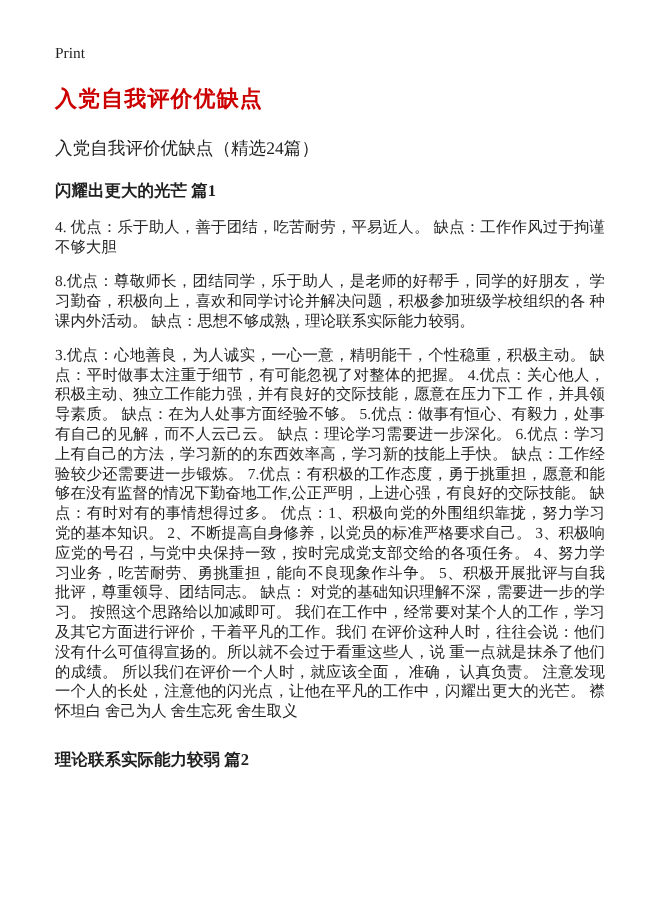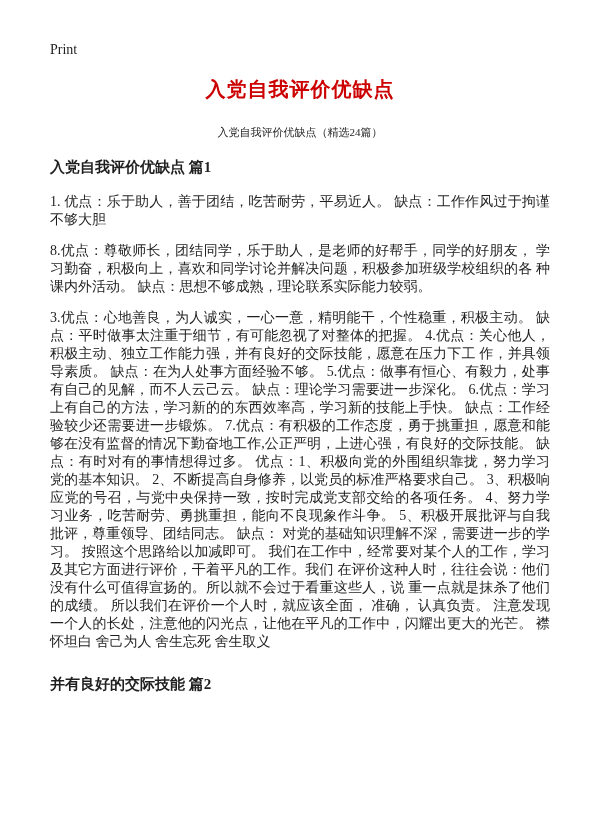--- a/index.html
+++ b/index.html
@@ -18,29 +18,27 @@
   }
   .print-link {
     font-size: 14px;
     color: #1f1f1f;
     margin-bottom: 18px;
     width: fit-content;
   }
   .doc-title {
     font-size: 20px;
     font-weight: bold;
-    text-align: center;
     color: #cc0000;
     margin-bottom: 22px;
     letter-spacing: 1px;
   }
   .subtitle {
-    font-size: 11px;
+    font-size: 16px;
     margin-bottom: 18px;
-    text-align: center;
   }
   .section-heading {
     font-size: 15px;
     font-weight: bold;
     margin-bottom: 16px;
   }
   .body-para {
     font-size: 14px;
     line-height: 18px;
     text-align: justify;
@@ -55,24 +53,24 @@
 <body>
 
 <div class="page">
 
   <div class="print-link">Print</div>
 
   <h1 class="doc-title">入党自我评价优缺点</h1>
 
   <p class="subtitle">入党自我评价优缺点（精选24篇）</p>
 
-  <h2 class="section-heading">入党自我评价优缺点 篇1</h2>
+  <h2 class="section-heading">闪耀出更大的光芒 篇1</h2>
 
-  <p class="body-para">1. 优点：乐于助人，善于团结，吃苦耐劳，平易近人。 缺点：工作作风过于拘谨不够大胆</p>
+  <p class="body-para">4. 优点：乐于助人，善于团结，吃苦耐劳，平易近人。 缺点：工作作风过于拘谨不够大胆</p>
 
   <p class="body-para">8.优点：尊敬师长，团结同学，乐于助人，是老师的好帮手，同学的好朋友， 学习勤奋，积极向上，喜欢和同学讨论并解决问题，积极参加班级学校组织的各 种课内外活动。 缺点：思想不够成熟，理论联系实际能力较弱。</p>
 
   <p class="body-para">3.优点：心地善良，为人诚实，一心一意，精明能干，个性稳重，积极主动。 缺点：平时做事太注重于细节，有可能忽视了对整体的把握。 4.优点：关心他人，积极主动、独立工作能力强，并有良好的交际技能，愿意在压力下工 作，并具领导素质。 缺点：在为人处事方面经验不够。 5.优点：做事有恒心、有毅力，处事有自己的见解，而不人云己云。 缺点：理论学习需要进一步深化。 6.优点：学习上有自己的方法，学习新的的东西效率高，学习新的技能上手快。 缺点：工作经验较少还需要进一步锻炼。 7.优点：有积极的工作态度，勇于挑重担，愿意和能够在没有监督的情况下勤奋地工作,公正严明，上进心强，有良好的交际技能。 缺点：有时对有的事情想得过多。 优点：1、积极向党的外围组织靠拢，努力学习党的基本知识。 2、不断提高自身修养，以党员的标准严格要求自己。 3、积极响应党的号召，与党中央保持一致，按时完成党支部交给的各项任务。 4、努力学习业务，吃苦耐劳、勇挑重担，能向不良现象作斗争。 5、积极开展批评与自我批评，尊重领导、团结同志。 缺点： 对党的基础知识理解不深，需要进一步的学习。 按照这个思路给以加减即可。 我们在工作中，经常要对某个人的工作，学习及其它方面进行评价，干着平凡的工作。我们 在评价这种人时，往往会说：他们没有什么可值得宣扬的。所以就不会过于看重这些人，说 重一点就是抹杀了他们的成绩。 所以我们在评价一个人时，就应该全面， 准确， 认真负责。 注意发现一个人的长处，注意他的闪光点，让他在平凡的工作中，闪耀出更大的光芒。 襟怀坦白 舍己为人 舍生忘死 舍生取义</p>
 
 
-  <h2 class="section-heading second">并有良好的交际技能 篇2</h2>
+  <h2 class="section-heading second">理论联系实际能力较弱 篇2</h2>
 
 </div>
 
 </body></html>

